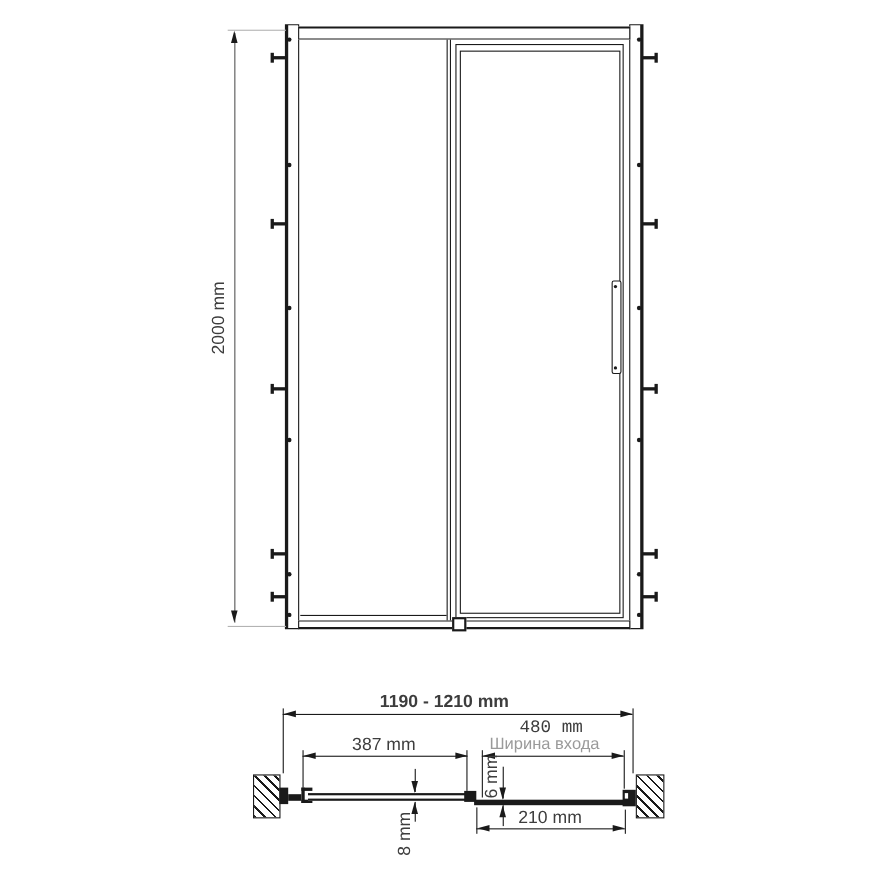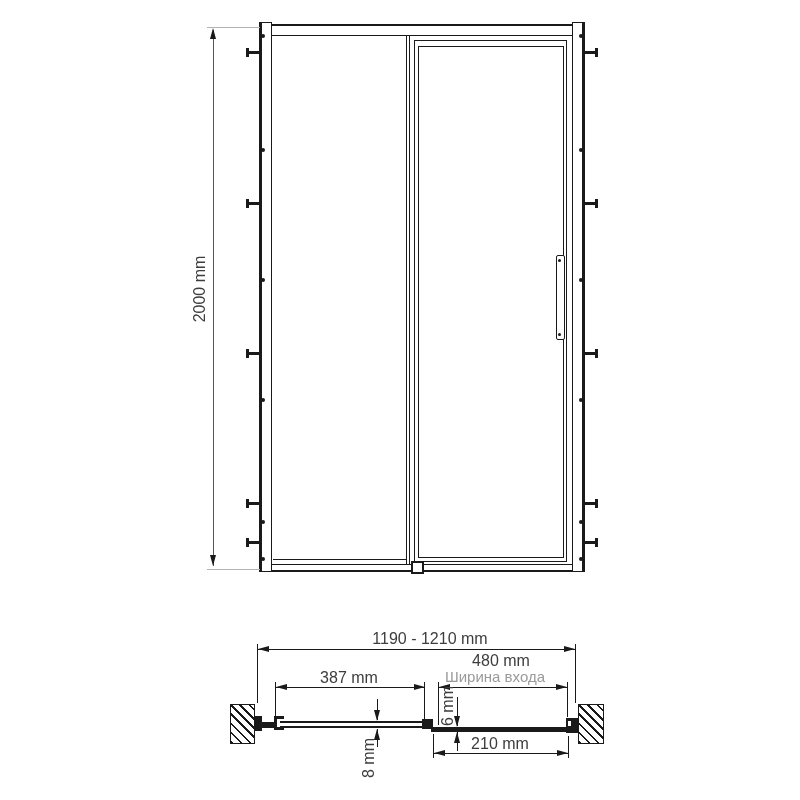--- a/index.html
+++ b/index.html
@@ -98,30 +98,30 @@
       <div class="vline" style="left:213px;top:30px;height:536px;border-left-color:#555;"></div>
       <div class="arr a-up" style="left:210px;top:28px;"></div>
       <div class="arr a-down" style="left:210px;top:555px;"></div>
       <div class="vlabel" style="left:200px;top:289px;">2000 mm</div>
     </div>
   </div>
 
   <div>
 
     <div>
-      <div class="hlabel" style="left:430px;top:639px;">1190 - 1210 mm</div>
+      <div class="hlabel" style="left:404px;top:639px;font-weight:bold;">1190 - 1210 mm</div>
       <div class="hline" style="left:257px;top:649px;width:318px;"></div>
       <div class="arr a-left" style="left:258px;top:646px;"></div>
       <div class="arr a-right" style="left:564px;top:646px;"></div>
       <div class="vline" style="left:257px;top:644px;height:59px;"></div>
       <div class="vline" style="left:575px;top:644px;height:59px;"></div>
     </div>
 
     <div>
-      <div class="hlabel" style="left:501px;top:661px;">480 mm</div>
+      <div class="hlabel" style="left:501px;top:661px;font-family:Liberation Mono, monospace;">480 mm</div>
       <div class="hlabel muted" style="left:495px;top:676px;text-align:center;">Ширина входа</div>
       <div class="hline" style="left:438px;top:687px;width:129px;"></div>
       <div class="arr a-left" style="left:439px;top:684px;"></div>
       <div class="arr a-right" style="left:556px;top:684px;"></div>
       <div class="vline" style="left:438px;top:682px;height:43px;"></div>
       <div class="vline" style="left:567px;top:682px;height:35px;"></div>
     </div>
 
     <div>
       <div class="hlabel" style="left:349px;top:678px;">387 mm</div>

